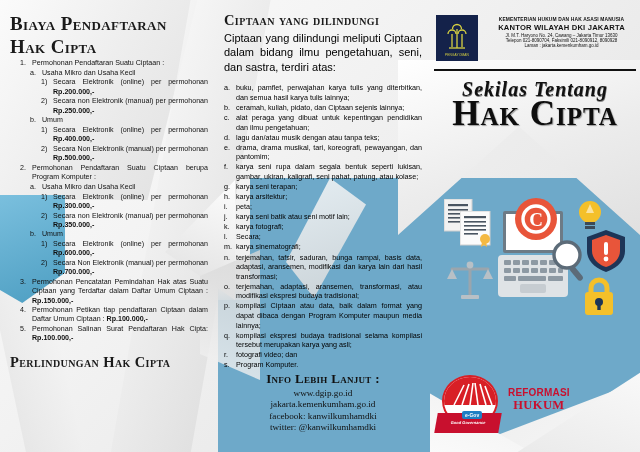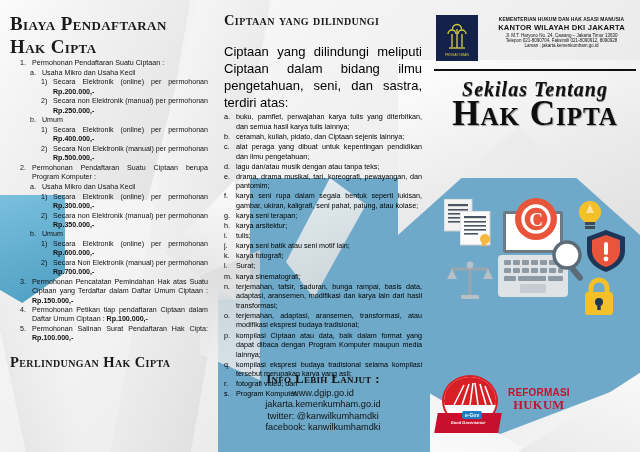--- a/index.html
+++ b/index.html
@@ -104,21 +104,21 @@
   h1.sect {
     font-family:"Liberation Serif", serif;
     font-weight:bold;
     color:#1a1a1a;
     letter-spacing:.4px;
     line-height:1.08;
   }
   .sc { font-variant: small-caps; }
 
   .title-left { font-size:19px; margin-bottom:2px; }
-  .title-mid  { font-size:14.5px; margin-bottom:14px; }
+  .title-mid  { font-size:14.5px; margin-bottom:2px; }
 
   .body-txt {
     font-size:7.1px;
     line-height:1.3;
     color:#111;
     text-align:justify;
   }
   .lvl1 { margin-left:10px; }
   .lvl2 { margin-left:10px; }
   .lvl3 { margin-left:11px; }
@@ -126,31 +126,31 @@
   .mk { flex:0 0 auto; min-width:9px; }
   .tx { flex:1 1 auto; text-align:justify; }
   .tx b { font-weight:bold; }
 
   .para { font-size:7.3px; line-height:1.42; color:#111; text-align:justify; }
 
   .perlind-title { font-size:14.5px; margin:11px 0 6px 0; text-align:left; }
   .perlind-body  { font-size:7.6px; line-height:1.5; padding:0 4px; }
 
   
-  .mid-intro { font-size:13px; line-height:1.32; text-align:justify; margin-bottom:1px; }
+  .mid-intro { font-size:11px; line-height:1.32; text-align:justify; margin-bottom:9px; }
   .mid-li { display:flex; gap:4px; font-size:7.2px; line-height:1.33; margin-top:.5px; }
   .mid-mk { flex:0 0 8px; }
   .mid-tx { flex:1; text-align:justify; }
 
   .info-block { position:absolute; left:216px; top:371px; width:214px; text-align:center; color:#111; }
   .info-title {
     font-family:"Liberation Serif", serif; font-weight:bold; font-size:13px;
     font-variant:small-caps; letter-spacing:.3px; margin-bottom:1px;
   }
-  .info-line { font-size:9.2px; line-height:1.24; }
+  .info-line { font-size:9.2px; line-height:1.24;font-family:Liberation Serif, serif; }
 
   
   .kop { position:absolute; left:0; top:8px; width:210px; display:flex; gap:5px; padding-left:6px; }
   .kop-logo {
     width:42px; height:46px; background:#14224a;
     display:flex; align-items:center; justify-content:center; flex-direction:column;
     flex:0 0 42px;
   }
   .kop-txt { flex:1; text-align:center; color:#111; padding-top:2px; }
   .kop-l1 { font-size:4.9px; font-weight:bold; letter-spacing:.15px; }
@@ -334,33 +334,33 @@
         <div class="mid-li">
           <span class="mid-mk">g.</span>
           <span class="mid-tx">karya seni terapan;</span>
         </div>
         <div class="mid-li">
           <span class="mid-mk">h.</span>
           <span class="mid-tx">karya arsitektur;</span>
         </div>
         <div class="mid-li">
           <span class="mid-mk">i.</span>
-          <span class="mid-tx">tulis;</span>
+          <span class="mid-tx">peta;</span>
         </div>
         <div class="mid-li">
           <span class="mid-mk">j.</span>
           <span class="mid-tx">karya seni batik atau seni motif lain;</span>
         </div>
         <div class="mid-li">
           <span class="mid-mk">k.</span>
           <span class="mid-tx">karya fotografi;</span>
         </div>
         <div class="mid-li">
           <span class="mid-mk">l.</span>
-          <span class="mid-tx">Surat;</span>
+          <span class="mid-tx">Secara;</span>
         </div>
         <div class="mid-li">
           <span class="mid-mk">m.</span>
           <span class="mid-tx">karya sinematografi;</span>
         </div>
         <div class="mid-li">
           <span class="mid-mk">n.</span>
           <span class="mid-tx">terjemahan, tafsir, saduran, bunga rampai, basis data, adaptasi, aransemen, modifikasi dan karya lain dari hasil transformasi;</span>
         </div>
         <div class="mid-li">
@@ -384,22 +384,22 @@
           <span class="mid-tx">Program Komputer.</span>
         </div>
       </div>
   </div>
 
   <div class="info-block">
     <div class="info-title">Info Lebih Lanjut :</div>
     <div id="info-lines">
         <div class="info-line">www.dgip.go.id</div>
         <div class="info-line">jakarta.kemenkumham.go.id</div>
+        <div class="info-line">facebook: kanwilkumhamdki</div>
         <div class="info-line">twitter: @kanwilkumhamdki</div>
-        <div class="info-line">facebook: kanwilkumhamdki</div>
       </div>
   </div>
 
   <div class="col col-right">
 
     <div class="kop">
       <div class="kop-logo">
         <svg width="30" height="32" viewBox="0 0 30 32" aria-hidden="true">
           <g fill="none" stroke="#d8d241" stroke-width="1.3">
             <path d="M6 14a4 4 0 0 1 8 0"></path>

